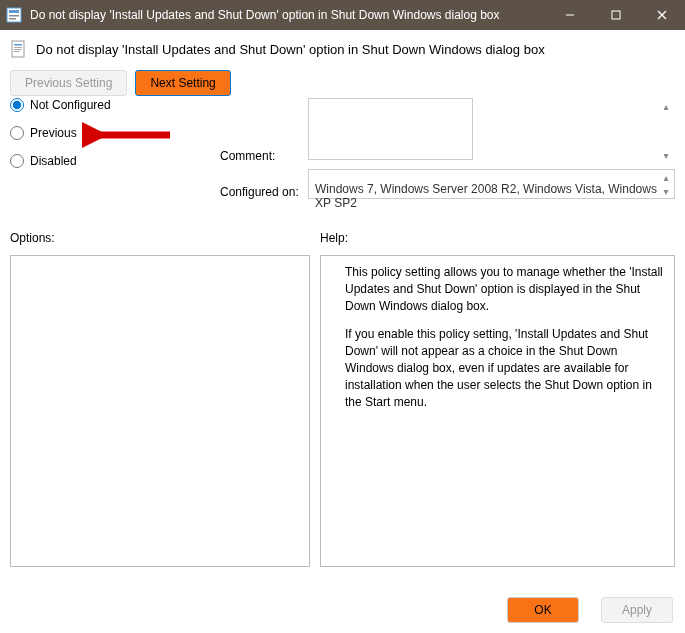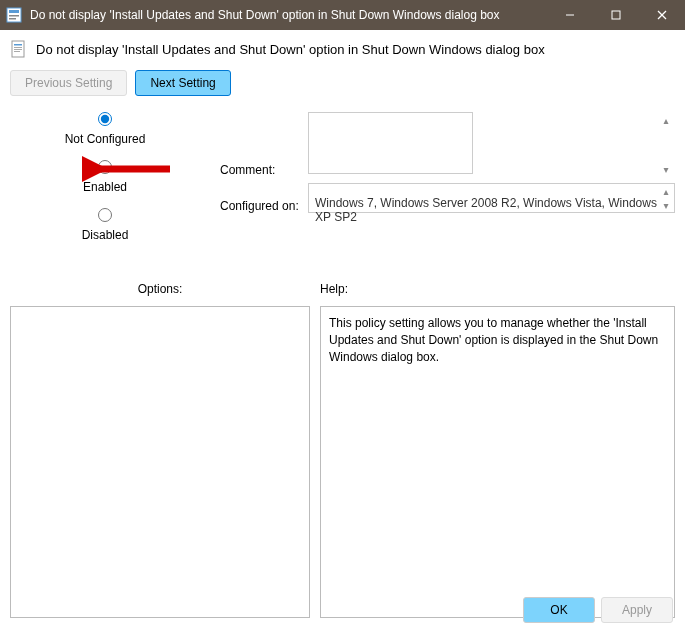--- a/index.html
+++ b/index.html
@@ -30,35 +30,35 @@
       color: #fff;
     }
     .content {
       padding: 10px 10px 0 10px;
     }
     .header-row {
       display: flex; align-items: center; gap: 8px; margin-bottom: 12px;
     }
     .header-row .doc-icon { width: 18px; height: 18px; }
     .header-title { font-size: 13px; }
-    .nav-buttons { display: flex; gap: 8px; margin-bottom: 16px; }
+    .nav-buttons { display: flex; gap: 8px; margin-bottom: 2px; }
     .btn {
       padding: 5px 14px;
       border: 1px solid #ccc;
-      background: #7dd3fc;
+      background: #f97316;
       border-radius: 3px;
       font-size: 12px;
       cursor: pointer;
     }
     .btn:disabled { color: #999; background: #f3f3f3; cursor: default; border-color:#ddd; }
     .btn-primary { border: 1.5px solid #0078d4; color:#000; }
     
     .config-area { display: flex; gap: 20px; margin-bottom: 4px; }
     .radio-col { width: 190px; padding-top: 0px; }
-    .radio-item { display: flex; align-items: center; gap: 6px; margin-bottom: 14px; position: relative; flex-direction: column; }
+    .radio-item { display: flex; align-items: center; gap: 6px; margin-bottom: 14px; position: relative; }
     .radio { width: 14px; height: 14px; accent-color: #0078d4; }
     
     .arrow {
       position: absolute;
       left: 72px;
       top: -4px;
       width: 90px;
       height: 26px;
       pointer-events: none;
     }
@@ -78,31 +78,31 @@
       color: #888; font-size: 10px; display: flex; align-items:center; justify-content:center;
     }
     .scroll-hint-up { top: 2px; }
     .scroll-hint-down { bottom: 2px; }
     .supported-box {
       flex: 1; height: 30px; border: 1px solid #ccc; background: #fff;
       padding: 12px 6px; font-size: 12px; color: #333; position: relative;
     }
     
     .lower { display: flex; gap: 10px; padding: 0 10px; margin-top: 26px; }
-    .options-col { width: 300px; text-align: center; }
+    .options-col { width: 300px; }
     .help-col { flex: 1; }
     .section-label { font-size: 12px; margin-bottom: 10px; }
     .panel {
       border: 1px solid #bbb; height: 312px; background: #fff; overflow-y: auto;
       padding: 8px; font-size: 12px; line-height: 1.4;
     }
-    .panel p { margin-bottom: 12px; }
+    .panel p { margin-bottom: 12px; margin-left: 16px; }
     
     .footer {
-      position: absolute; bottom: 10px; right: 12px; display: flex; gap: 6px;
+      position: absolute; bottom: 10px; right: 12px; display: flex; gap: 22px;
     }
     .footer .btn { min-width: 72px; }
   </style>
 </head>
 <body>
 
 <div class="titlebar">
   <span class="app-icon">
     <svg viewBox="0 0 16 16" width="16" height="16">
       <rect x="1" y="1" width="14" height="14" fill="#fff" stroke="#5a9bd5"></rect>
@@ -150,21 +150,21 @@
   </div>
 
   <div class="config-area">
     <div class="radio-col">
       <label class="radio-item">
         <input type="radio" class="radio" name="state" checked="" style="">
         <span>Not Configured</span>
       </label>
       <label class="radio-item">
         <input type="radio" class="radio" name="state" style="">
-        <span>Enabled</span>
+        <span>Previous</span>
         <svg class="arrow" viewBox="0 0 90 26">
           <defs>
             <marker id="ah" markerWidth="10" markerHeight="10" refX="2" refY="5" orient="auto">
               <path d="M0,5 L10,0 L10,10 Z" fill="#d40000"></path>
             </marker>
           </defs>
           <line x1="88" y1="13" x2="12" y2="13" stroke="#d40000" stroke-width="7" marker-end="url(#ah)"></line>
         </svg>
       </label>
       <label class="radio-item">
@@ -196,20 +196,21 @@
 
 <div class="lower">
   <div class="options-col">
     <div class="section-label">Options:</div>
     <div class="panel"></div>
   </div>
   <div class="help-col">
     <div class="section-label">Help:</div>
     <div class="panel">
       <p>This policy setting allows you to manage whether the 'Install Updates and Shut Down' option is displayed in the Shut Down Windows dialog box.</p>
+      <p>If you enable this policy setting, 'Install Updates and Shut Down' will not appear as a choice in the Shut Down Windows dialog box, even if updates are available for installation when the user selects the Shut Down option in the Start menu.</p>
     </div>
   </div>
 </div>
 
 <div class="footer">
   <button class="btn">OK</button>
   <button class="btn" disabled="">Apply</button>
 </div>
 
 </body></html>

